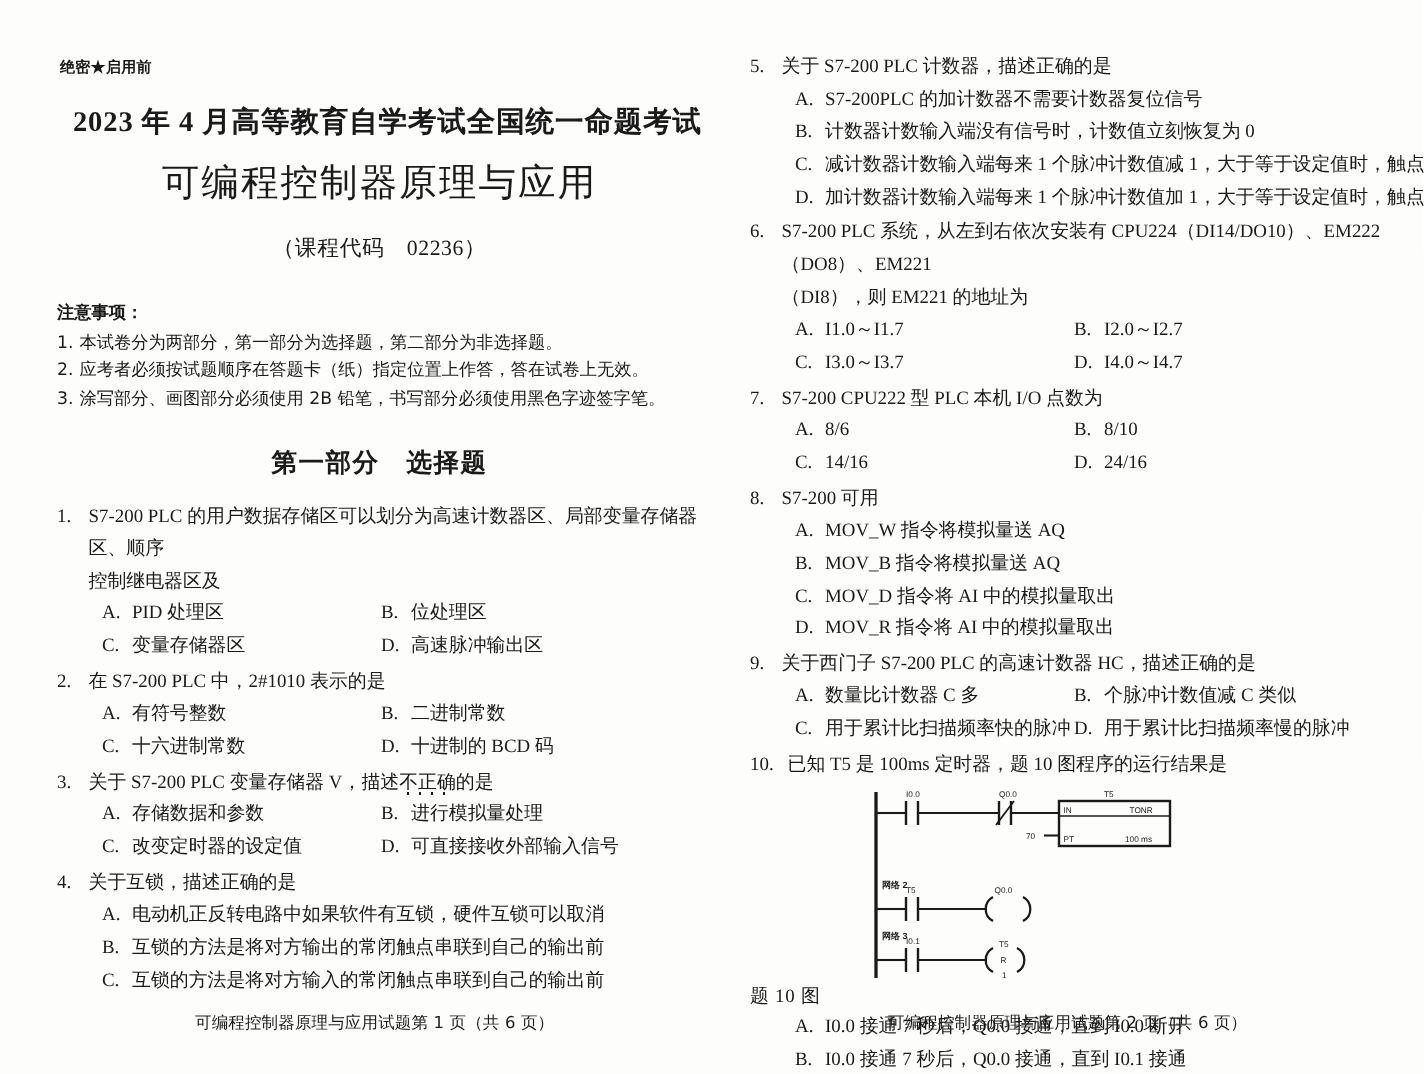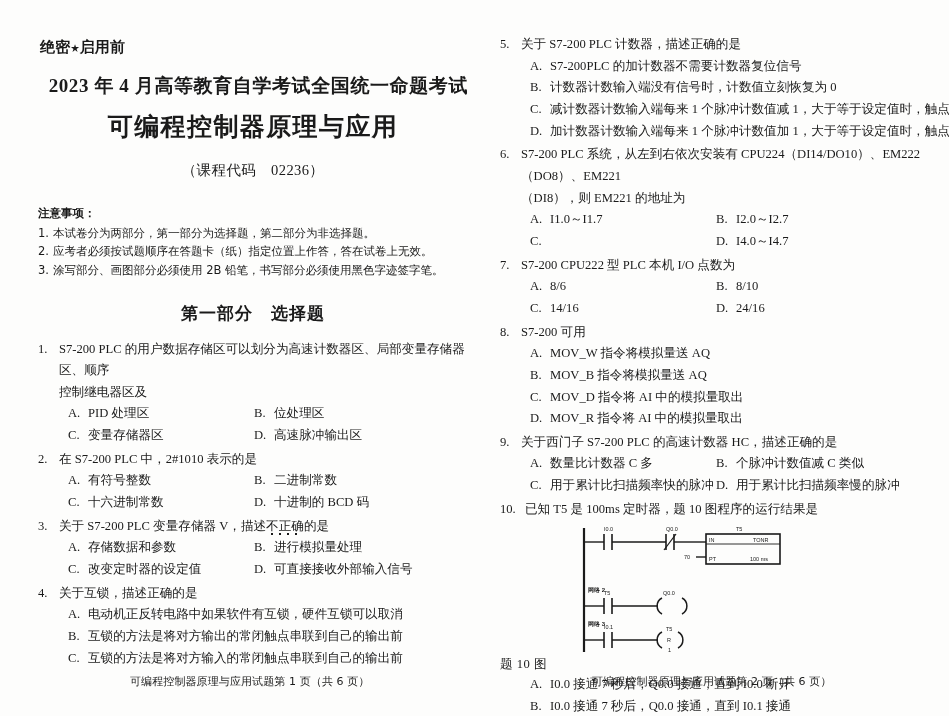--- a/index.html
+++ b/index.html
@@ -24,38 +24,38 @@
     position: absolute;
     top: 0;
     width: 430px;
     height: 716px;
   }
   .col-left  { left: 38px; }
   .col-right { left: 500px; }
 
   
   .secret {
-    font-family: Liberation Mono, monospace;
+    font-family: Liberation Sans, sans-serif;
     font-weight: bold;
-    font-size: 15px;
+    font-size: 10px;
     letter-spacing: .2px;
     margin: 38px 0 0 2px;
   }
   .title-1 {
     text-align: right;
     font-size: 19px;
     font-weight: bold;
     letter-spacing: .6px;
     margin: 16px 0 0 0;
     white-space: nowrap;
   }
   .title-2 {
     text-align: center;
     font-size: 25px;
-    font-weight: bold;
+    font-weight: normal;
     letter-spacing: 1.4px;
     margin: 11px 0 0 0;
   }
   .course-code {
     text-align: center;
     font-size: 14.5px;
     margin: 18px 0 0 0;
     letter-spacing: .4px;
   }
 
@@ -356,20 +356,21 @@
         <div class="opt">
           <span class="opt-k">A.</span>
           <span class="opt-t">I1.0～I1.7</span>
         </div>
         <div class="opt">
           <span class="opt-k">B.</span>
           <span class="opt-t">I2.0～I2.7</span>
         </div>
         <div class="opt">
           <span class="opt-k">C.</span>
+          <span class="opt-t">I3.0～I3.7</span>
         </div>
         <div class="opt">
           <span class="opt-k">D.</span>
           <span class="opt-t">I4.0～I4.7</span>
         </div>
       </div>
     </div>
 
     <div class="q">
       <div class="q-stem">

